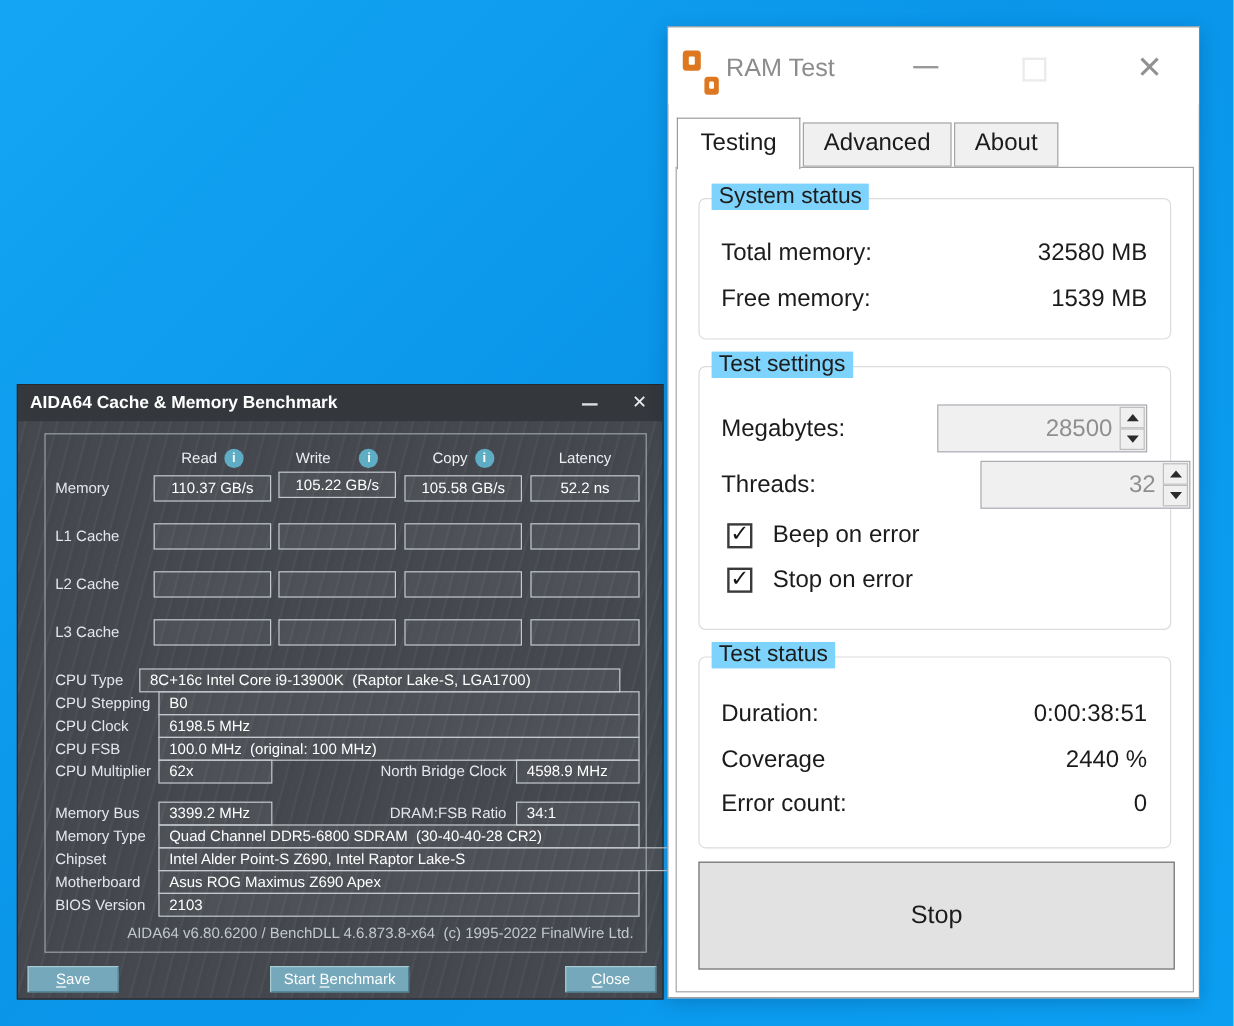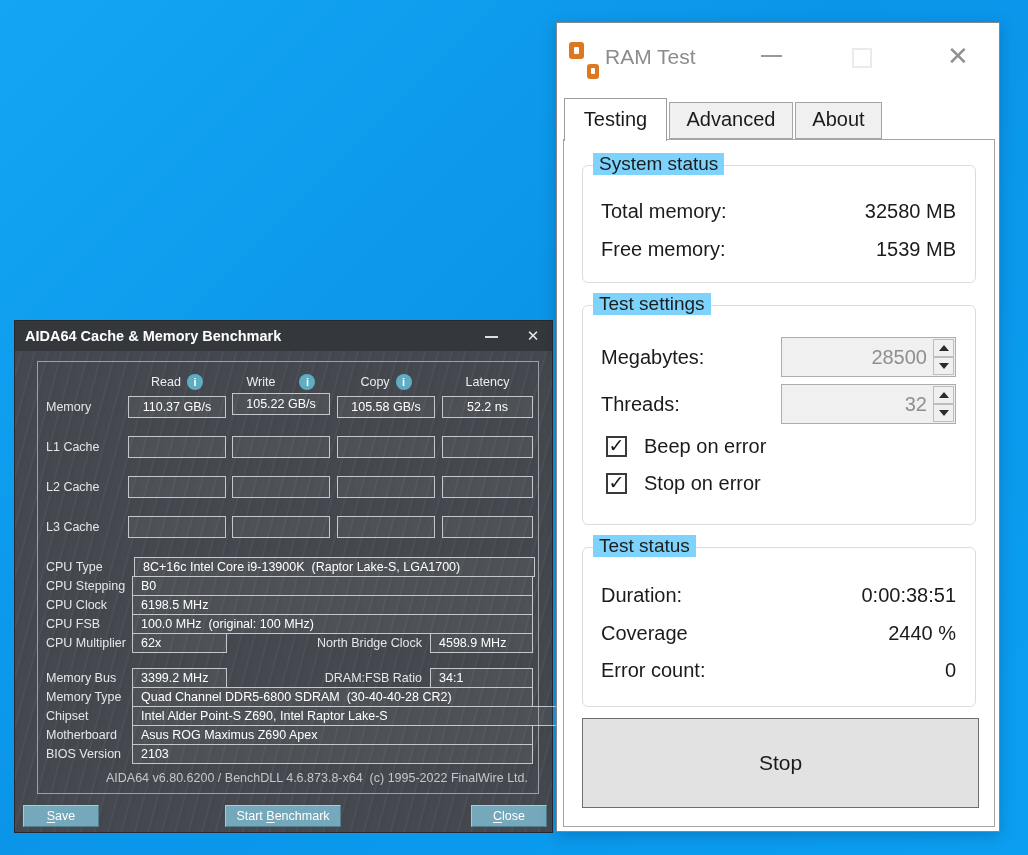--- a/index.html
+++ b/index.html
@@ -111,21 +111,21 @@
       <div class="bbox" style="left:299px;top:114px;width:98px;"></div>
       <div class="bbox" style="left:404px;top:114px;width:91px;"></div>
 
       <span class="alabel" style="top:158px;">L3 Cache</span>
       <div class="bbox" style="left:90px;top:154px;width:98px;"></div>
       <div class="bbox" style="left:194px;top:154px;width:98px;"></div>
       <div class="bbox" style="left:299px;top:154px;width:98px;"></div>
       <div class="bbox" style="left:404px;top:154px;width:91px;"></div>
 
       <span class="alabel" style="top:198px;">CPU Type</span>
-      <div class="fld" style="left:96px;top:195px;width:401px;">8C+16c Intel Core i9-13900K  (Raptor Lake-S, LGA1700)</div>
+      <div class="fld" style="left:78px;top:195px;width:401px;">8C+16c Intel Core i9-13900K  (Raptor Lake-S, LGA1700)</div>
       <span class="alabel" style="top:217px;">CPU Stepping</span>
       <div class="fld" style="left:94px;top:214px;width:401px;">B0</div>
       <span class="alabel" style="top:236px;">CPU Clock</span>
       <div class="fld" style="left:94px;top:233px;width:401px;">6198.5 MHz</div>
       <span class="alabel" style="top:255px;">CPU FSB</span>
       <div class="fld" style="left:94px;top:252px;width:401px;">100.0 MHz  (original: 100 MHz)</div>
       <span class="alabel" style="top:274px;">CPU Multiplier</span>
       <div class="fld" style="left:94px;top:271px;width:95px;">62x</div>
       <span class="rlabel" style="left:200px;top:274px;width:184px;">North Bridge Clock</span>
       <div class="fld" style="left:392px;top:271px;width:103px;">4598.9 MHz</div>
@@ -189,21 +189,21 @@
           <div class="btns">
             <div class="sb up">
                 <span class="tri-up"></span>
               </div>
             <div class="sb dn">
                 <span class="tri-dn"></span>
               </div>
           </div>
         </div>
         <span class="rlab" style="top:85px;">Threads:</span>
-        <div class="spin" style="top:78px;">
+        <div class="spin" style="top:78px;margin-left:36px;">
           <div class="val">32</div>
           <div class="btns">
             <div class="sb up">
                 <span class="tri-up"></span>
               </div>
             <div class="sb dn">
                 <span class="tri-dn"></span>
               </div>
           </div>
         </div>

